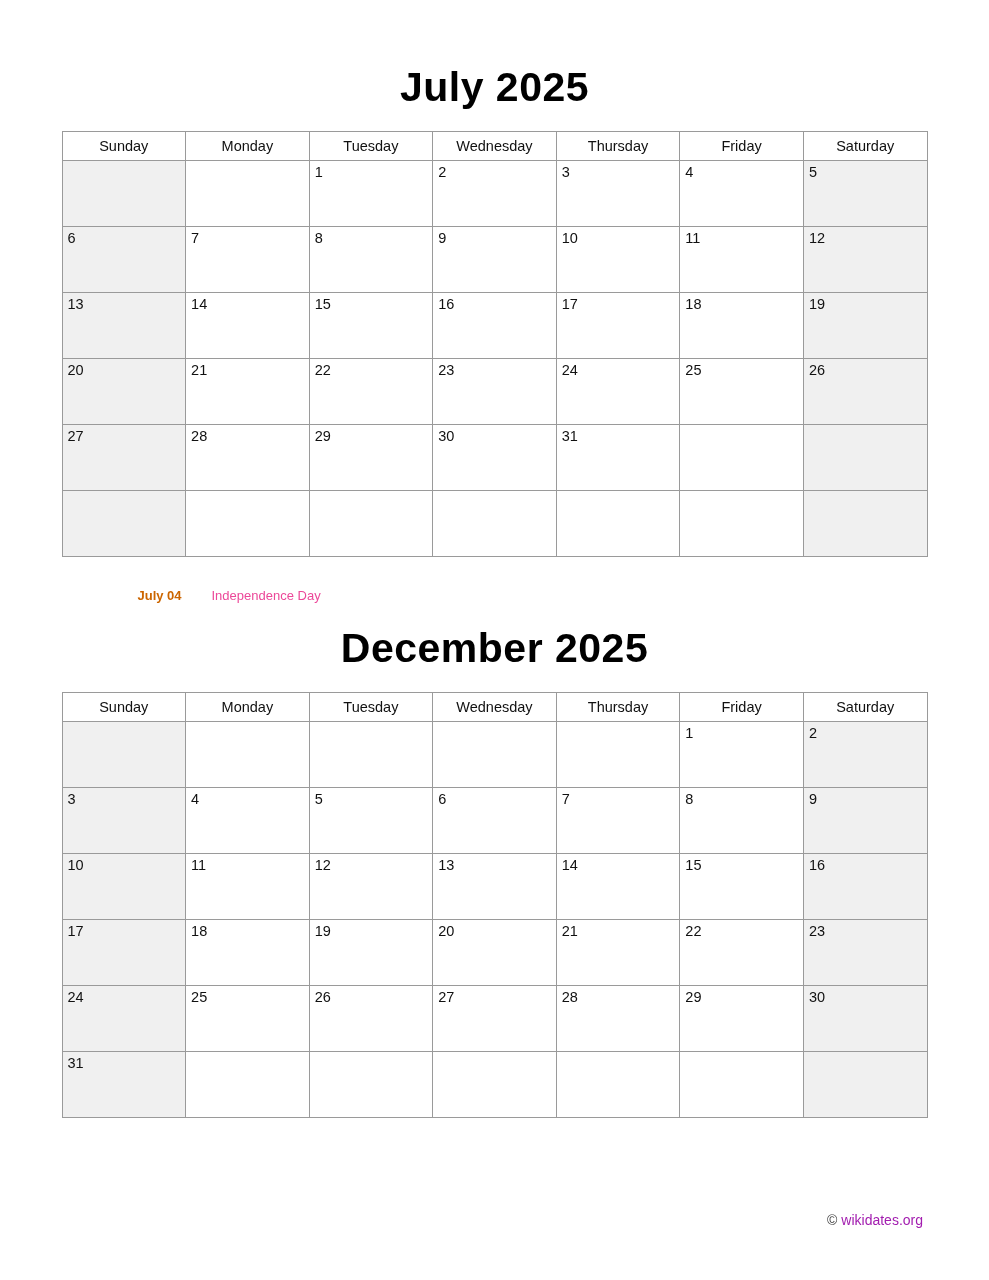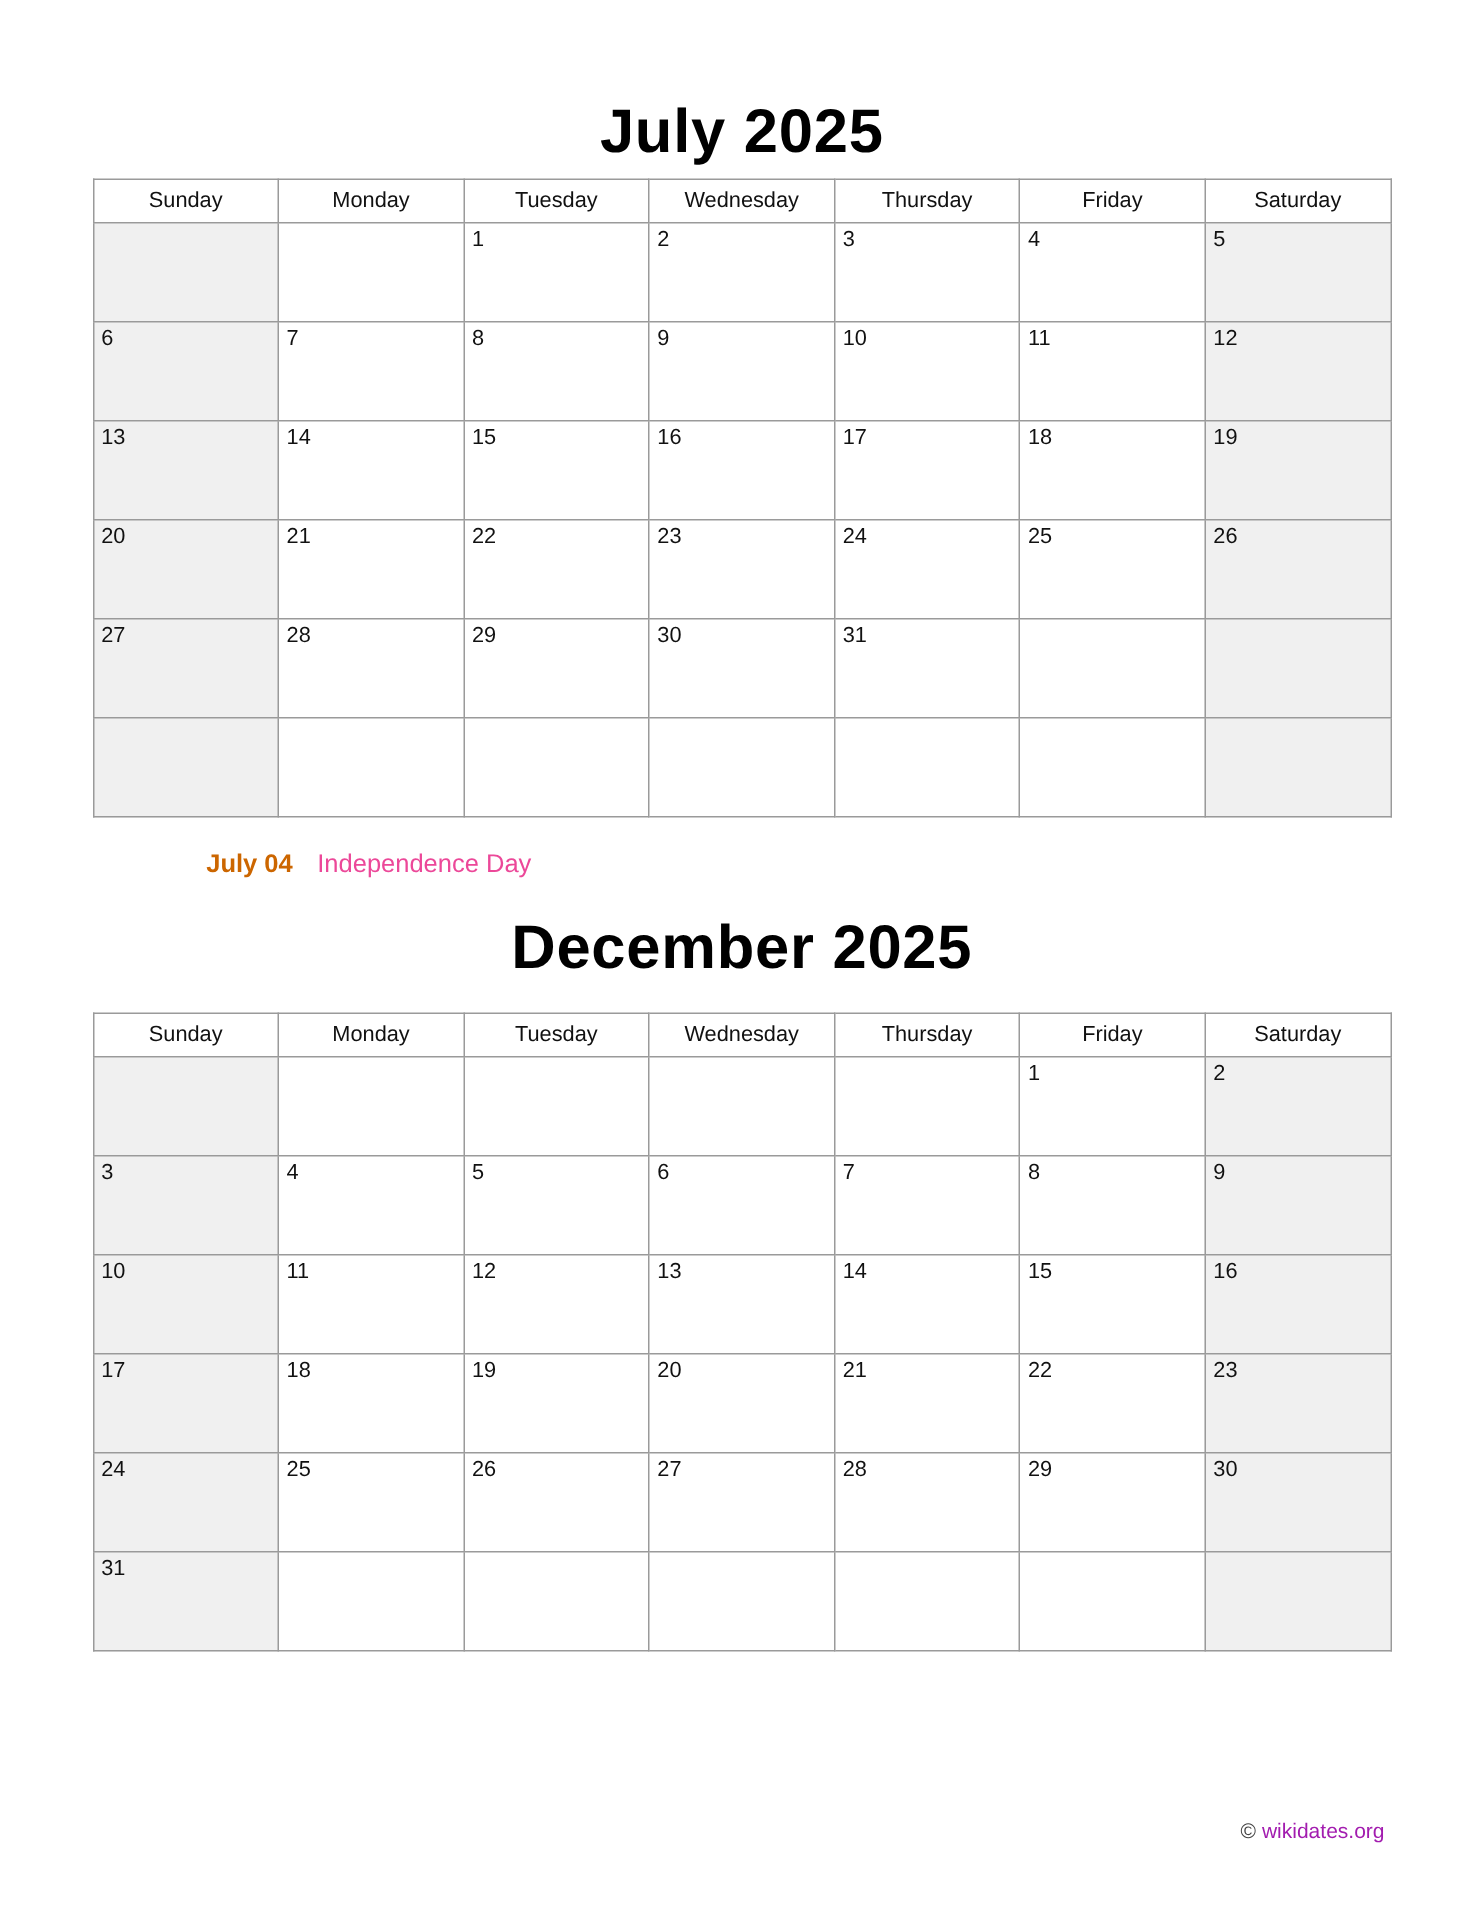--- a/index.html
+++ b/index.html
@@ -27,30 +27,30 @@
   .month-title {
     text-align: center;
     font-size: 41px;
     font-weight: bold;
     letter-spacing: 0.5px;
     color: #000;
   }
   #july-title {
     padding-top: 64px;
     padding-bottom: 0;
-    margin-bottom: 8px;
+    margin-bottom: 20px;
   }
   #august-title {
     padding-top: 22px;
     margin-bottom: 20px;
   }
   table.cal {
     border-collapse: collapse;
     table-layout: fixed;
-    margin: 5px auto;
+    margin: 15px auto;
     width: 866px;
     border: 1px solid #9a9a9a;
     padding-left: 24px;
   }
   table.cal th {
     background: #ffffff;
     border: 1px solid #9a9a9a;
     font-size: 14.5px;
     font-weight: normal;
     text-align: center;
@@ -67,21 +67,21 @@
     background: #ffffff;
     color: #111;
   }
   table.cal td.weekend {
     background: #f0f0f0;
   }
   .holiday-line {
     width: 866px;
     margin: 0 auto;
     padding-top: 16px;
-    font-size: 17px;
+    font-size: 13px;
     display: flex;
     align-items: flex-start;
   }
   .holiday-date {
     color: #cc6600;
     font-weight: bold;
     width: 74px;
     padding-left: 76px;
     box-sizing: content-box;
   }

